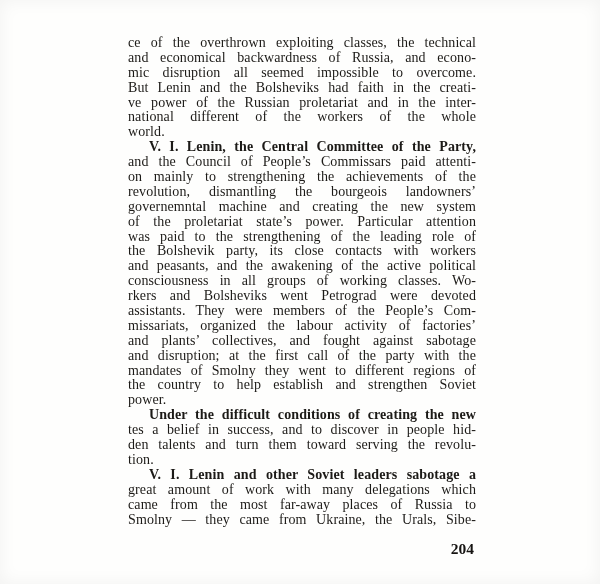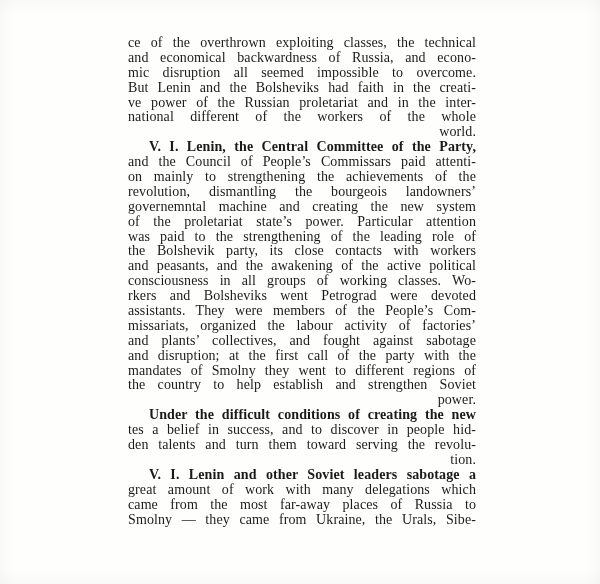--- a/index.html
+++ b/index.html
@@ -29,21 +29,21 @@
     font-size: 14px;
   }
   .text-lines {
     width: 100%;
   }
   .line {
     height: 14.9px;
     line-height: 14.9px;
     overflow: hidden;
     white-space: normal;
-    text-align: right;
+    text-align: left;
     letter-spacing: 0.1px;
   }
   
   .line.just {
     text-align: justify;
     text-align-last: justify;
   }
   .line.just::after {
     content: "";
     display: inline-block;
@@ -96,14 +96,15 @@
         <div class="line">power.</div>
         <div class="line just indent">Under the difficult conditions of creating the new</div>
         <div class="line just">tes a belief in success, and to discover in people hid-</div>
         <div class="line just">den talents and turn them toward serving the revolu-</div>
         <div class="line">tion.</div>
         <div class="line just indent">V. I. Lenin and other Soviet leaders sabotage a</div>
         <div class="line just">great amount of work with many delegations which</div>
         <div class="line just">came from the most far-away places of Russia to</div>
         <div class="line just">Smolny — they came from Ukraine, the Urals, Sibe-</div>
       </div>
+    <div class="page-number">204</div>
   </div>
 </div>
 
 </body></html>

